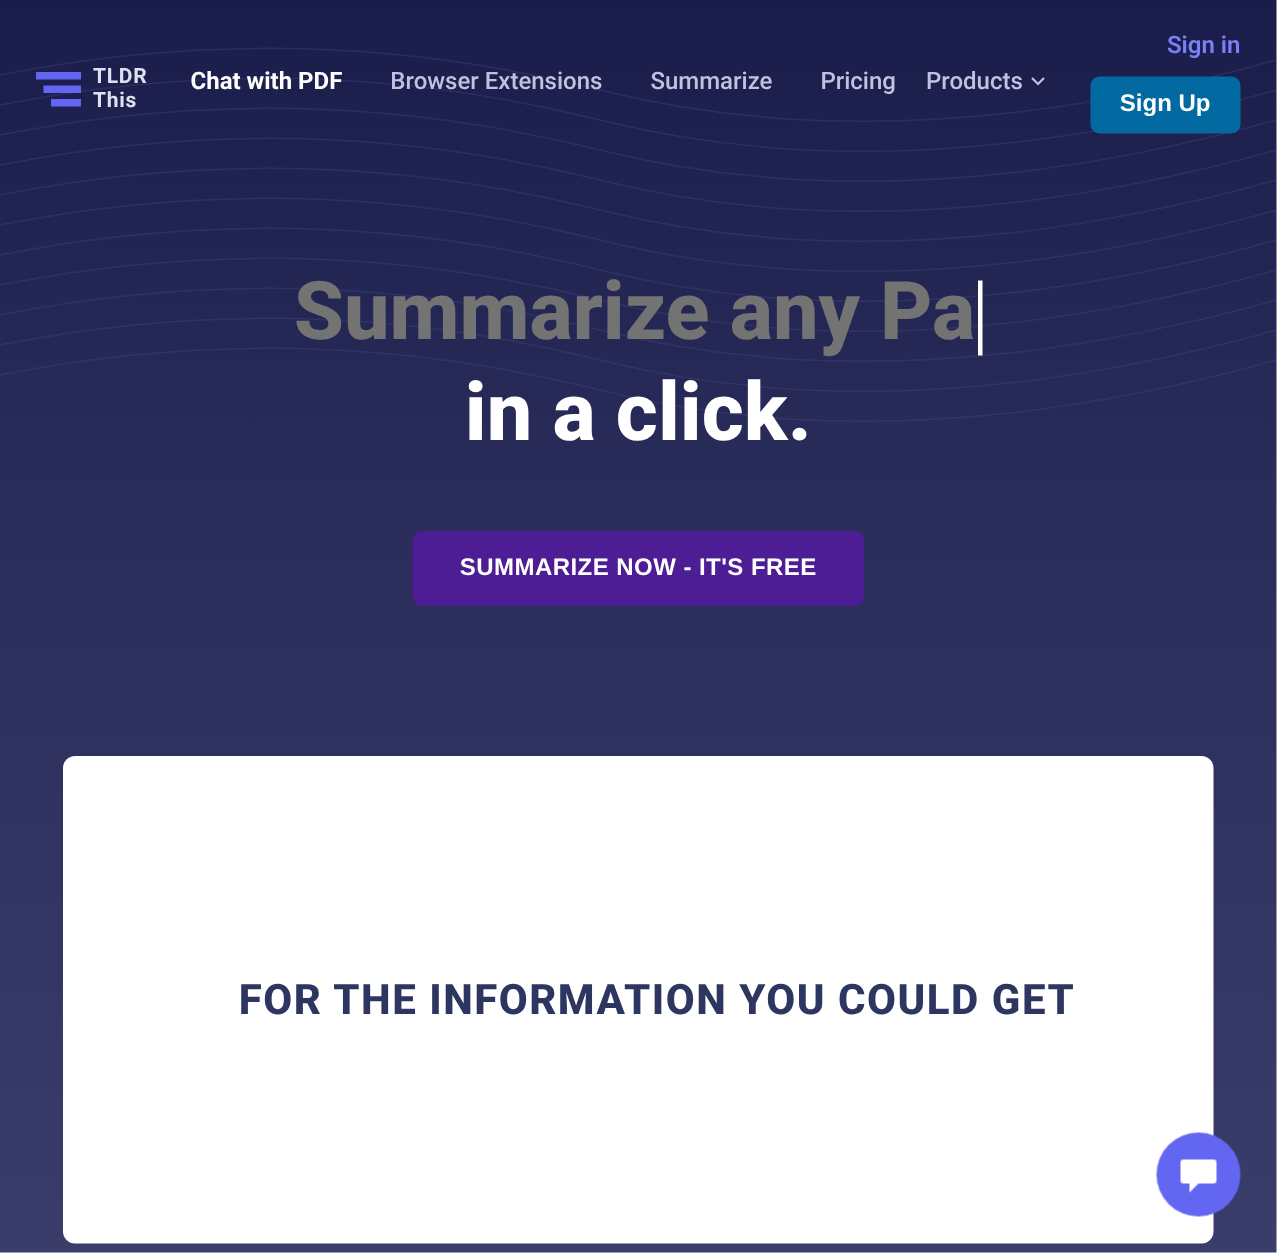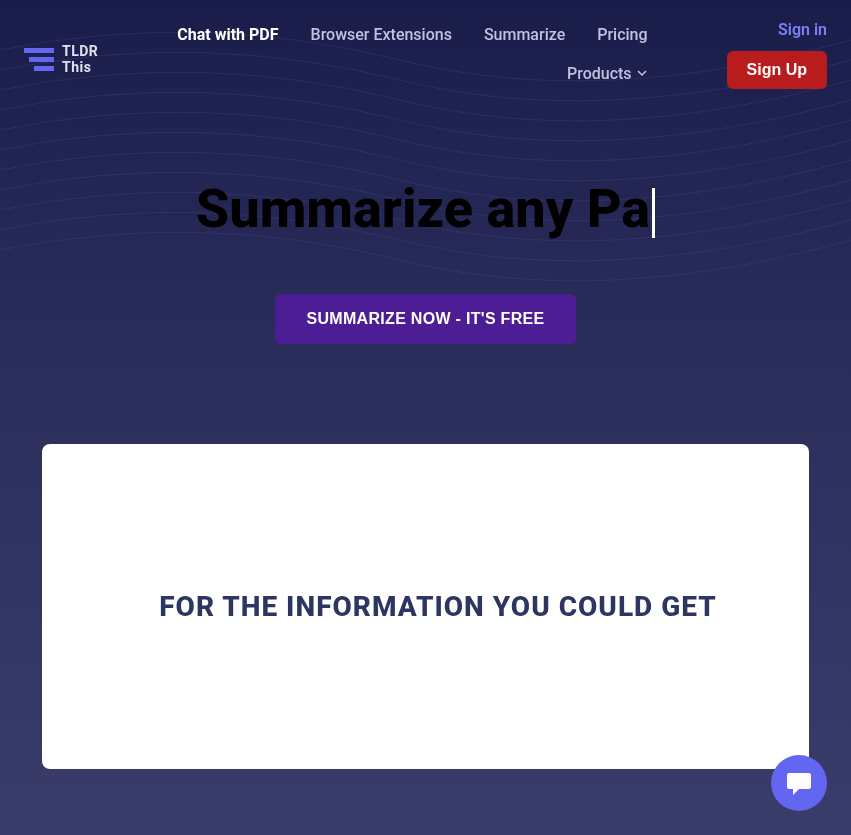--- a/index.html
+++ b/index.html
@@ -51,21 +51,21 @@
     .logo-text {
       color: #e0e0f0;
       font-weight: 700;
       font-size: 14px;
       line-height: 1.1;
       letter-spacing: 0.5px;
     }
     
     .nav-center {
       display: flex;
-      flex-direction: column;
+      flex-direction: row;
       align-items: flex-end;
       gap: 20px;
       padding-top: 8px;
     }
     
     .nav-row {
       display: flex;
       gap: 32px;
       align-items: center;
     }
@@ -102,41 +102,41 @@
     }
     
     .signin {
       color: #7b7ff5;
       font-size: 16px;
       font-weight: 600;
       cursor: pointer;
     }
     
     .signup {
-      background: #b91c1c;
+      background: #0369a1;
       color: #ffffff;
       font-size: 16px;
       font-weight: 600;
       padding: 10px 20px;
       border-radius: 6px;
       cursor: pointer;
       border: none;
     }
     
     .hero {
       text-align: center;
       padding: 80px 40px 40px;
       position: relative;
       z-index: 5;
     }
     
     .hero-title {
       font-size: 54px;
       font-weight: 800;
-      color: #000000;
+      color: #737373;
       line-height: 1.1;
       margin-bottom: 8px;
     }
     
     .hero-title-line2 {
       font-size: 54px;
       font-weight: 800;
       color: #ffffff;
       line-height: 1.1;
     }
@@ -264,20 +264,21 @@
   <div class="header-right">
     <span class="signin">Sign in</span>
     <button class="signup">Sign Up</button>
   </div>
 </div>
 
 <div class="hero">
   <h1 class="hero-title">
     <span>Summarize any Pa</span><span class="cursor"></span>
   </h1>
+  <h1 class="hero-title-line2">in a click.</h1>
   <button class="cta-button">SUMMARIZE NOW - IT'S FREE</button>
 </div>
 
 <div class="video-container">
   <div class="video-text">FOR THE INFORMATION YOU COULD GET</div>
 </div>
 
 <div class="chat-bubble">
   <svg class="chat-icon" viewBox="0 0 28 28">
     <path d="M4,4 L24,4 Q26,4 26,6 L26,18 Q26,20 24,20 L14,20 L8,26 L8,20 L4,20 Q2,20 2,18 L2,6 Q2,4 4,4 Z" fill="#ffffff"></path>

